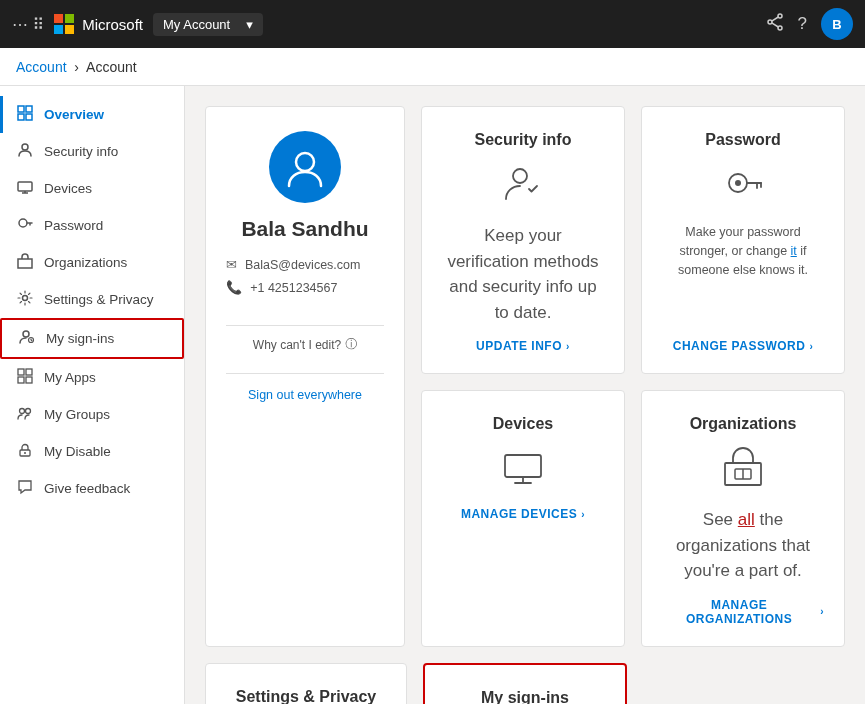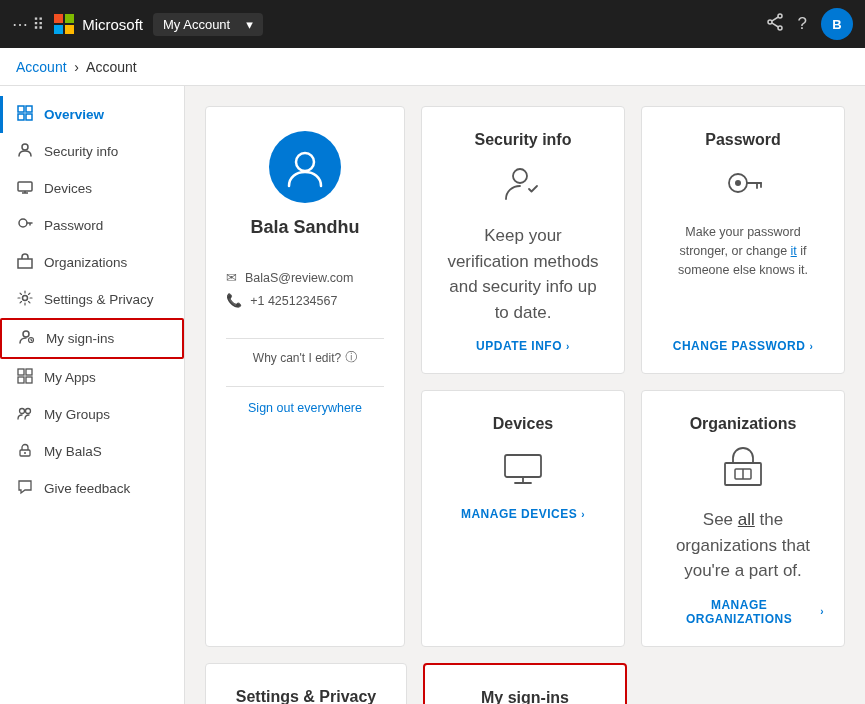--- a/index.html
+++ b/index.html
@@ -101,21 +101,21 @@
       min-width: 200px;
       padding: 24px 20px 16px;
       display: flex; flex-direction: column; align-items: center;
     }
     .profile-avatar-circle {
       width: 72px; height: 72px; border-radius: 50%;
       background: #0078d4;
       display: flex; align-items: center; justify-content: center;
       margin-bottom: 14px;
     }
-    .profile-name { font-size: 18px; font-weight: 600; color: #333; margin-bottom: 32px; text-align: right; }
+    .profile-name { font-size: 21px; font-weight: 600; color: #333; margin-bottom: 16px; text-align: right; }
     .profile-info { width: 100%; margin-bottom: 12px; }
     .profile-info-row {
       display: flex; align-items: center; gap: 8px;
       font-size: 12.5px; color: #555; margin-bottom: 8px;
     }
     .profile-info-icon { font-size: 13px; color: #666; }
     .profile-divider { width: 100%; border: none; border-top: 1px solid #e0e0e0; margin: 10px 0; }
     .profile-why-link { font-size: 12px; color: #555; margin-bottom: 10px; display: flex; align-items: center; gap: 4px; }
     .profile-why-link .info-circle { font-size: 12px; color: #666; }
     .profile-signout { font-size: 12.5px; color: #0078d4; cursor: pointer; text-decoration: none; margin-top: 4px; }
@@ -302,21 +302,21 @@
       <span>My Groups</span>
     </div>
     <div class="sidebar-item">
       <span class="sidebar-icon">
         <svg width="16" height="16" viewBox="0 0 16 16" fill="none">
             <rect x="3" y="8" width="10" height="6" rx="1" stroke="#555" stroke-width="1.3"></rect>
             <path d="M5 8V5.5a3 3 0 016 0V8" stroke="#555" stroke-width="1.3"></path>
             <circle cx="8" cy="11" r="1" fill="#555"></circle>
           </svg>
       </span>
-      <span>My BalaS</span>
+      <span>My Disable</span>
     </div>
     <div class="sidebar-item">
       <span class="sidebar-icon">
         <svg width="16" height="16" viewBox="0 0 16 16" fill="none">
             <path d="M2 2h12v9H8l-4 3V11H2V2z" stroke="#555" stroke-width="1.3"></path>
           </svg>
       </span>
       <span>Give feedback</span>
     </div>
   </nav>
@@ -329,21 +329,21 @@
         <div class="profile-avatar-circle">
           <svg width="42" height="42" viewBox="0 0 42 42" fill="none">
             <circle cx="21" cy="16" r="9" stroke="white" stroke-width="2.5"></circle>
             <path d="M5 40c0-8.837 7.163-14 16-14s16 5.163 16 14" stroke="white" stroke-width="2.5" stroke-linecap="round"></path>
           </svg>
         </div>
         <div class="profile-name">Bala Sandhu</div>
         <div class="profile-info">
           <div class="profile-info-row">
             <span class="profile-info-icon">✉</span>
-            <span>BalaS@review.com</span>
+            <span>BalaS@devices.com</span>
           </div>
           <div class="profile-info-row">
             <span class="profile-info-icon">📞</span>
             <span>+1 4251234567</span>
           </div>
         </div>
         <hr class="profile-divider">
         <div class="profile-why-link">
           <span>Why can't I edit?</span>
           <span class="info-circle">ⓘ</span>
@@ -406,21 +406,21 @@
         <div class="feature-card">
           <div class="feature-card-title">Organizations</div>
           <div class="feature-card-icon">
             <svg width="44" height="44" viewBox="0 0 44 44" fill="none">
               <rect x="4" y="18" width="36" height="22" rx="1" stroke="#555" stroke-width="1.8"></rect>
               <path d="M12 18v-5a10 10 0 0120 0v5" stroke="#555" stroke-width="1.8"></path>
               <rect x="14" y="24" width="16" height="10" rx="1" stroke="#555" stroke-width="1.5"></rect>
               <line x1="22" y1="24" x2="22" y2="34" stroke="#555" stroke-width="1.5"></line>
             </svg>
           </div>
-          <div class="feature-card-desc">See <a href="#" style="color:#404040;">all</a> the organizations that you're a part of.</div>
+          <div class="feature-card-desc">See <a href="#" style="color:#b91c1c;">all</a> the organizations that you're a part of.</div>
           <a class="feature-card-link">
             <span>MANAGE ORGANIZATIONS</span>
             <span class="chevron">›</span>
           </a>
         </div>
       </div>
     </div>
 
     <div class="bottom-card-row">
 

